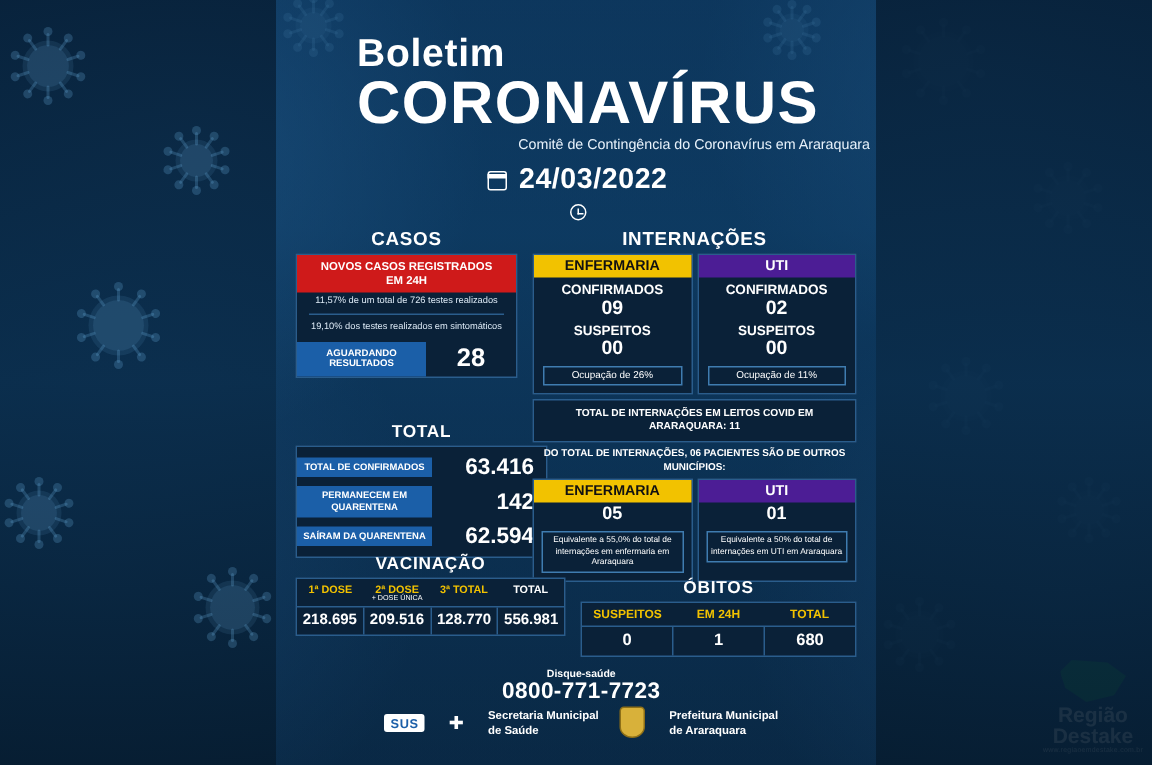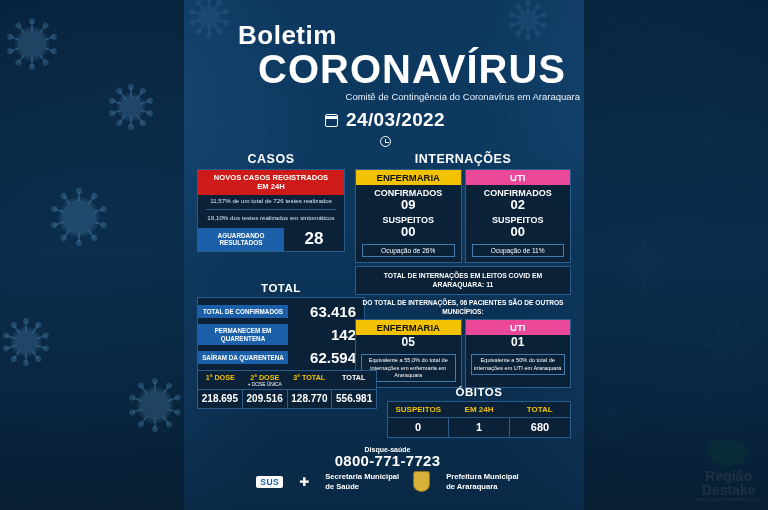--- a/index.html
+++ b/index.html
@@ -56,21 +56,21 @@
   }
 
   
   .hdr { position: absolute; left: 190px; top: 22px; width: 390px; text-align: center; color: #fff; }
   .hdr .boletim {
     font-size: 26px; font-weight: bold; letter-spacing: .5px;
     text-align: left; margin-left: 48px; line-height: 1;
   }
   .hdr .corona {
     font-size: 40px; font-weight: bold; letter-spacing: 1px;
-    text-align: left; margin-left: 68px; line-height: 1.05;
+    text-align: left; margin-left: 48px; line-height: 1.05;
   }
   .hdr .comite {
     font-size: 9.5px; text-align: right; margin-top: 1px; color:#e8f2fb;
   }
   .hdr .datarow {
     margin-top: 7px; display: flex; align-items: center; justify-content: center; gap: 8px;
   }
   .hdr .data { font-size: 19px; font-weight: bold; letter-spacing: .4px; }
   .hdr .coleta {
     margin-top: 5px; font-size: 7.3px; display: flex; align-items: center;
@@ -99,21 +99,21 @@
   .total .box { background:#0a2138; border:1px solid #2a5d8c; padding:3px 0;}
   .total .row { display:flex; align-items:center; padding:2px 0;}
   .total .lab { background:#1b5fa8; color:#fff; font-size:6.3px; font-weight:bold; text-align:center; padding:3px 2px; width:90px; line-height:1.2;}
   .total .val { flex:1; text-align:right; color:#fff; font-size:15px; font-weight:bold; padding-right:8px;}
 
   
   .intern { position: absolute; left: 355px; top: 152px; width: 216px; }
   .intern .grid2 { display:flex; gap:3px; }
   .intern .col { flex:1; background:#0a2138; border:1px solid #2a5d8c; }
   .intern .enf { background:#f2c200; color:#111; font-size:9.5px; font-weight:bold; text-align:center; padding:2px 0;}
-  .intern .uti { background:#ec4899; color:#fff; font-size:9.5px; font-weight:bold; text-align:center; padding:2px 0;}
+  .intern .uti { background:#4c1d95; color:#fff; font-size:9.5px; font-weight:bold; text-align:center; padding:2px 0;}
   .intern .lab { color:#fff; font-size:9px; font-weight:bold; text-align:center; margin-top:3px;}
   .intern .num { color:#fff; font-size:13px; font-weight:bold; text-align:center; line-height:1.1;}
   .intern .ocup { border:1px solid #3f7cb0; color:#fff; font-size:6.6px; text-align:center; margin:4px 6px 5px; padding:2px 0; }
   .intern .wide {
     margin-top:3px; background:#0a2138; border:1px solid #2a5d8c;
     color:#fff; font-size:6.8px; font-weight:bold; text-align:center; padding:4px 6px; line-height:1.4;
   }
   .intern .note {
     margin-top:3px; color:#fff; font-size:6.6px; font-weight:bold; text-align:center; line-height:1.4; padding:0 4px;
   }
@@ -406,20 +406,21 @@
       </div>
       <div class="sc">
         <div class="uti">UTI</div>
         <div class="num">01</div>
         <div class="eq">Equivalente a 50% do total de internações em UTI em Araraquara</div>
       </div>
     </div>
   </div>
 
   <div class="vac">
+    <div class="hd">VACINAÇÃO</div>
     <div class="box">
       <div class="heads">
         <div class="d1">
           <span>1ª DOSE</span>
           <span class="sub"></span>
         </div>
         <div class="d2">
           <span>2ª DOSE</span>
           <span class="sub">+ DOSE ÚNICA</span>
         </div>

